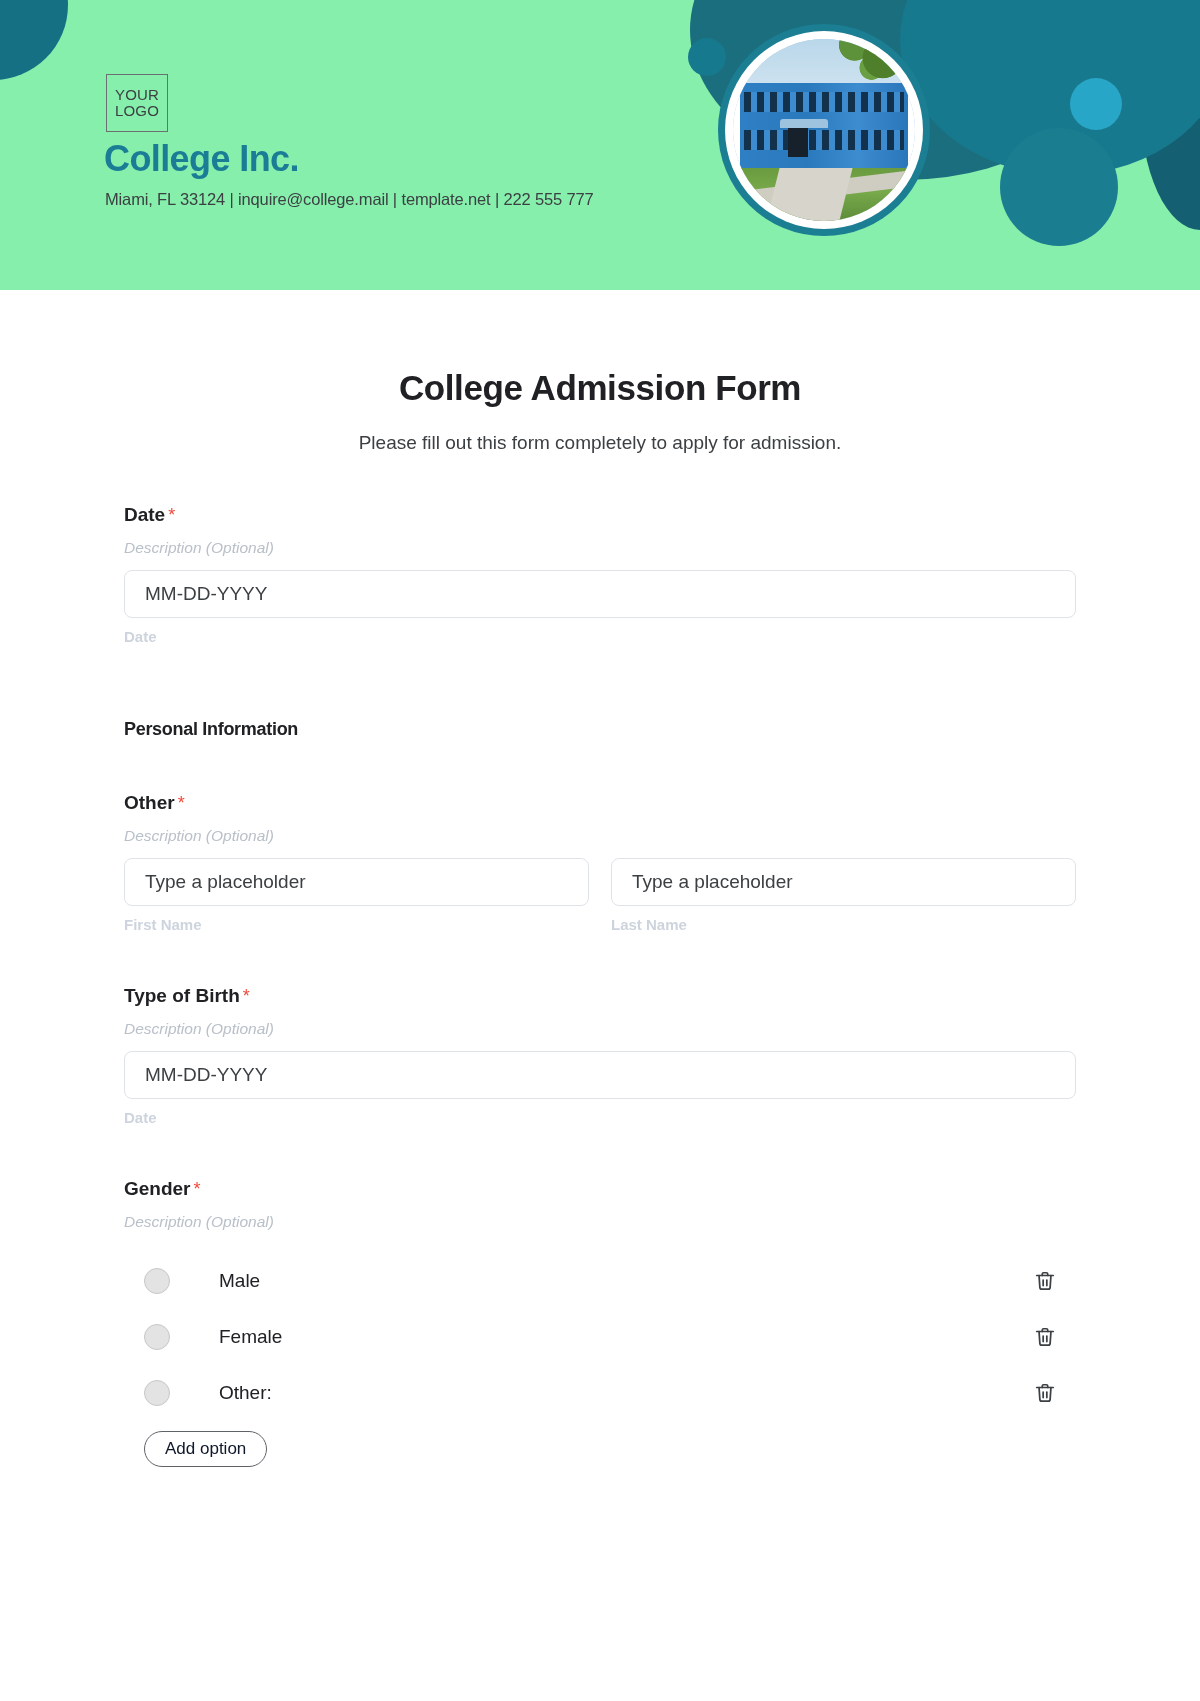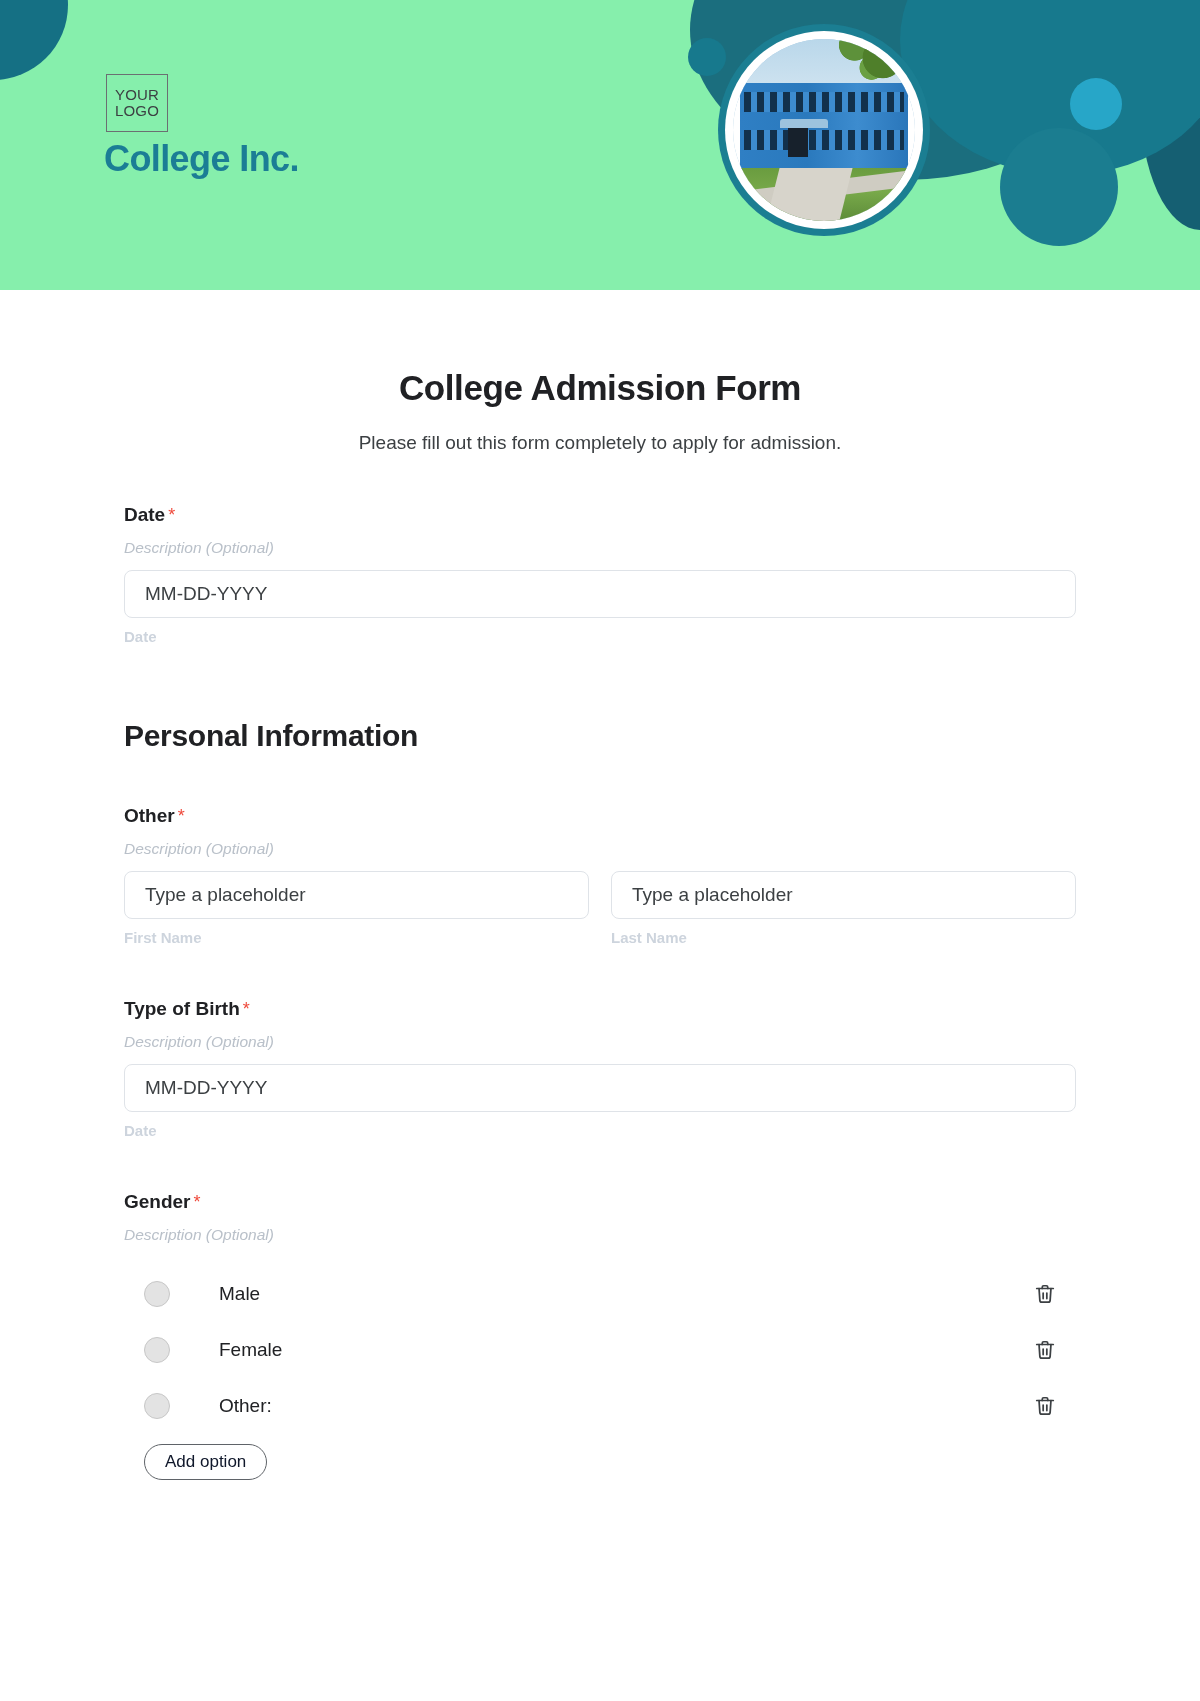--- a/index.html
+++ b/index.html
@@ -265,21 +265,21 @@
   .input-row .input { margin-top: 0; }
 
   .helper {
     font-size: 15px;
     font-weight: 700;
     color: #cdd4dd;
     margin-top: 10px;
   }
 
   .section-title {
-    font-size: 30px;
+    font-size: 18px;
     font-weight: 700;
     color: #202124;
     margin-top: 74px;
     letter-spacing: -0.3px;
   }
 
   
   .options { margin-top: 22px; }
   .option-row {
     display: flex;
@@ -357,20 +357,21 @@
         </div>
       </div>
     </div>
 
     <div class="logo-box">
       <span>YOUR</span>
       <span>LOGO</span>
     </div>
 
     <div class="brand-name">College Inc.</div>
+    <div class="brand-contact">Miami, FL 33124 | inquire@college.mail | template.net | 222 555 777</div>
   </div>
 
   <div class="body">
 
     <div class="form-title">College Admission Form</div>
     <div class="form-subtitle">Please fill out this form completely to apply for admission.</div>
 
     <div class="field first">
       <div class="field-label">
         <span>Date</span><span class="req">*</span>

